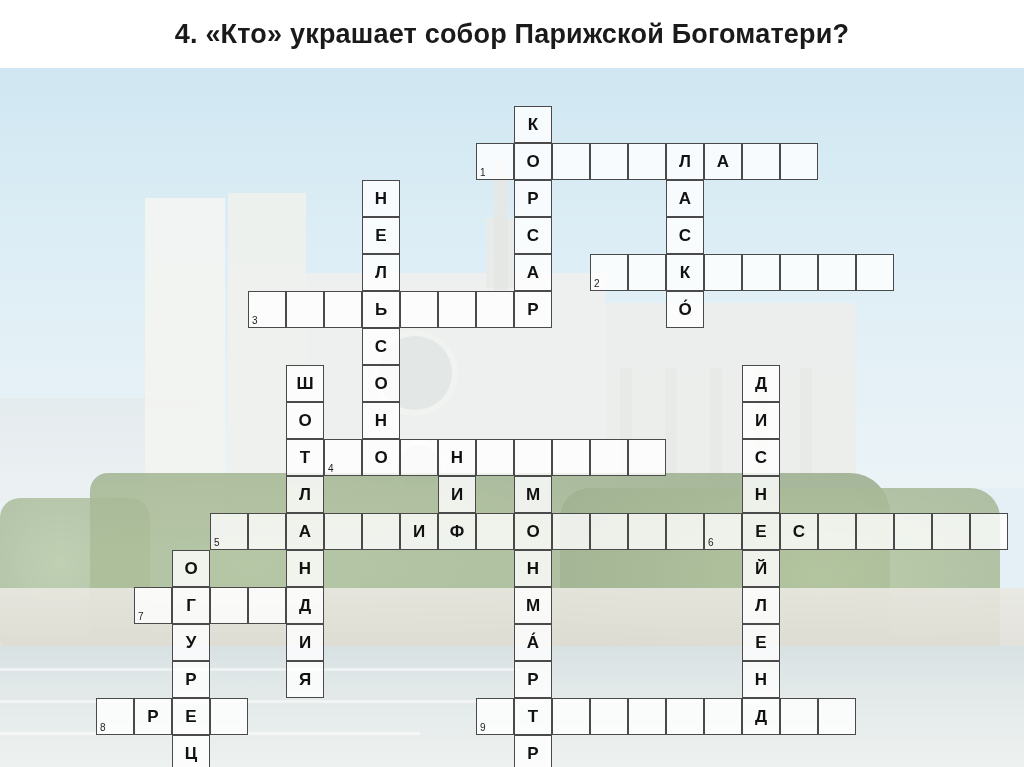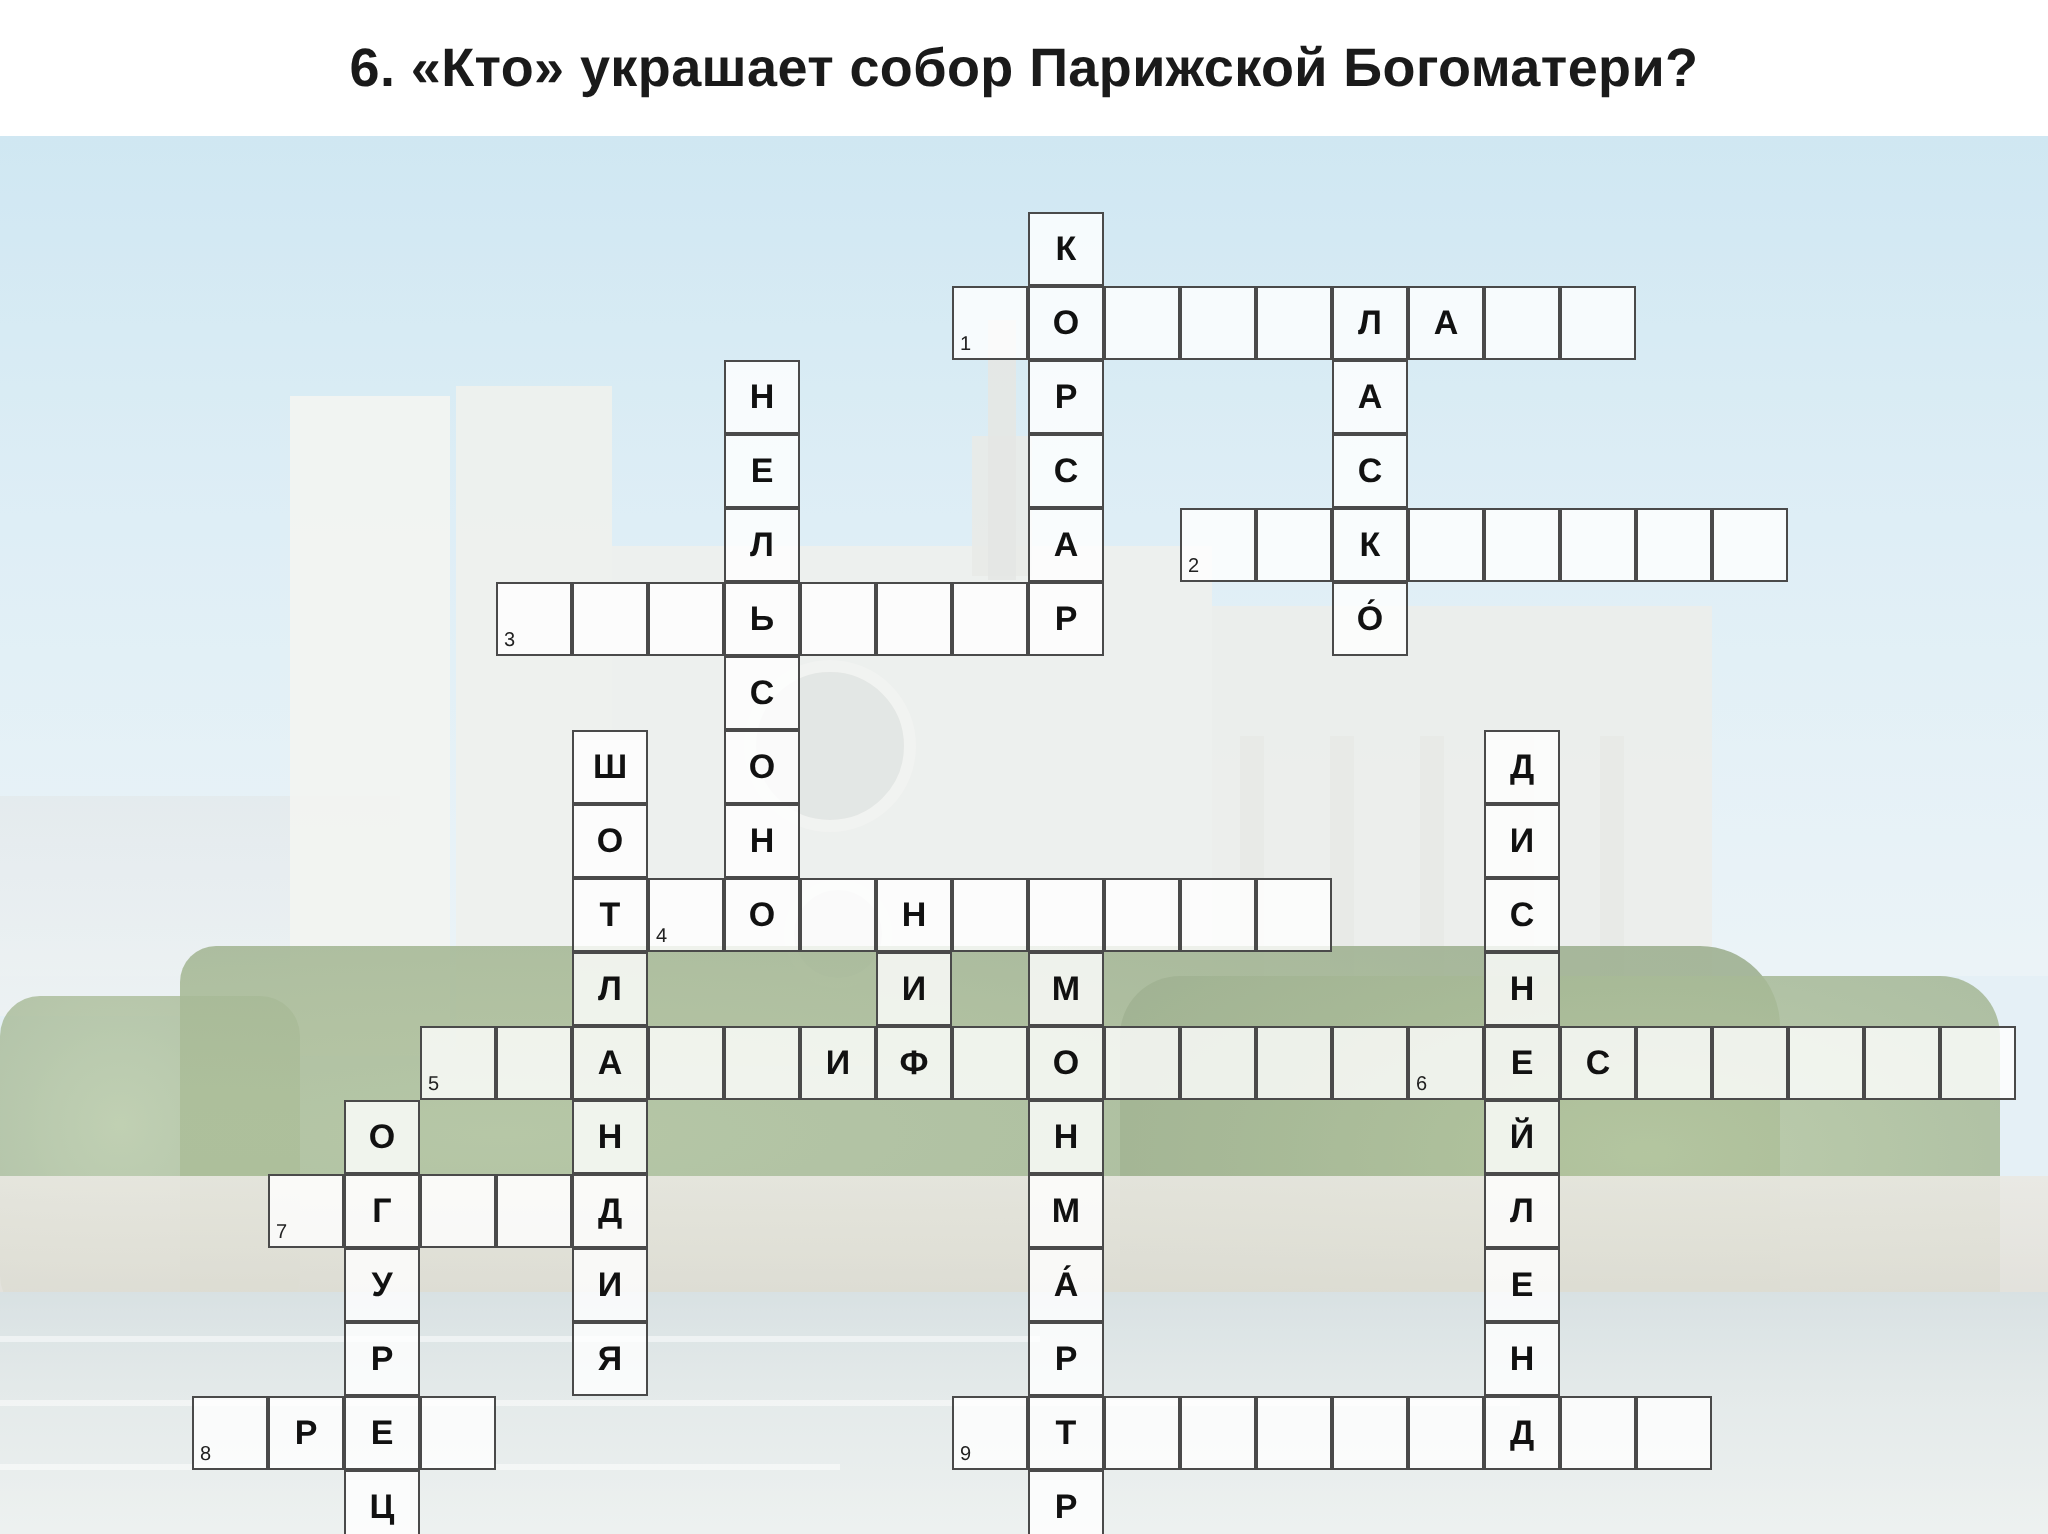--- a/index.html
+++ b/index.html
@@ -137,21 +137,21 @@
     font-weight: normal;
     color: #222;
   }
 </style>
 </head>
 <body>
 
 <div id="slide">
 
   <div id="title">
-    <div class="txt">6. «Кто» украшает собор Парижской Богоматери?</div>
+    <div class="txt">4. «Кто» украшает собор Парижской Богоматери?</div>
   </div>
 
   <div id="photo">
     <div class="sky"></div>
     <div class="skyline"></div>
     <div class="cath towerL"></div>
     <div class="cath towerR"></div>
     <div class="cath nave"></div>
     <div class="cath apse"></div>
     <div class="cath spire2"></div>

